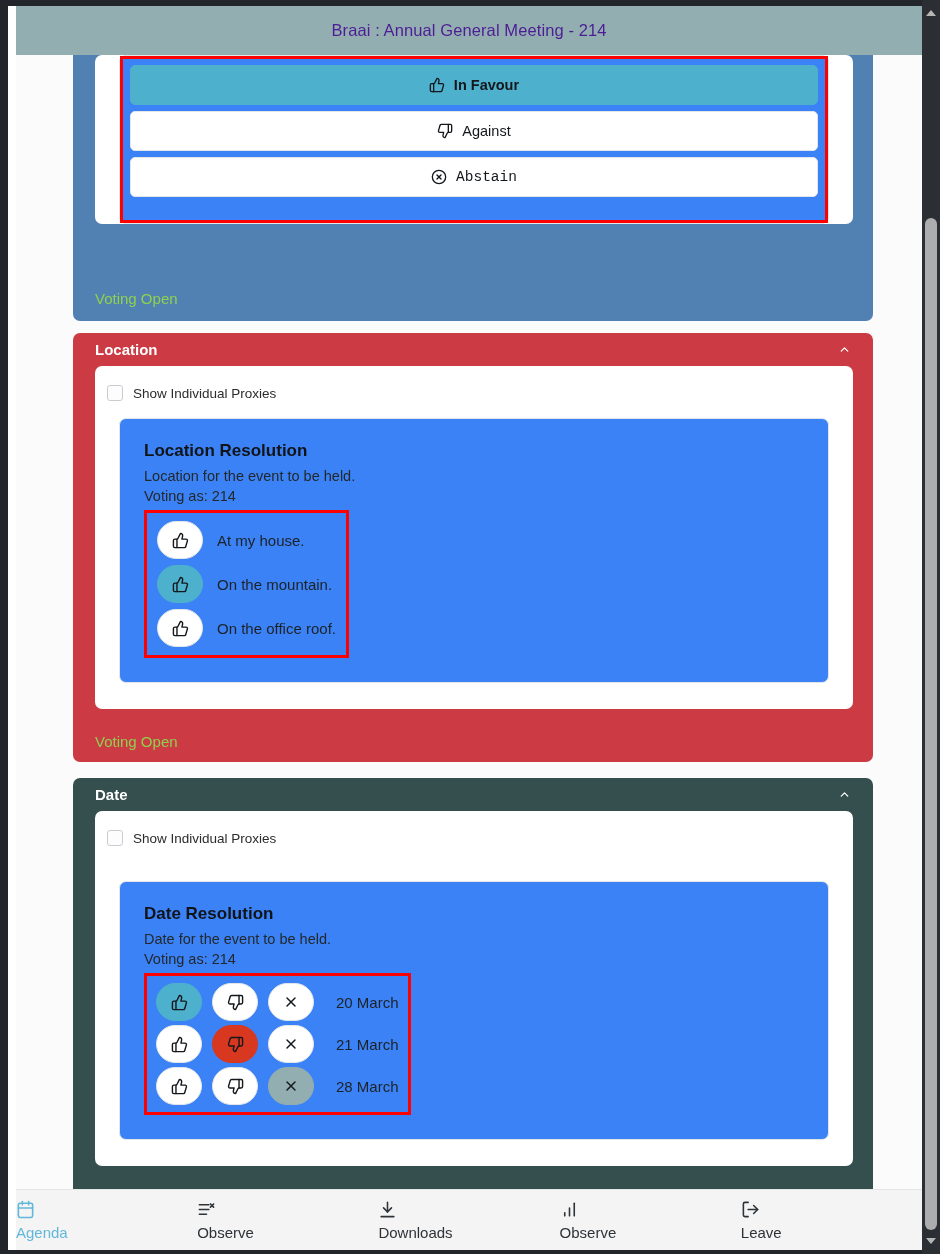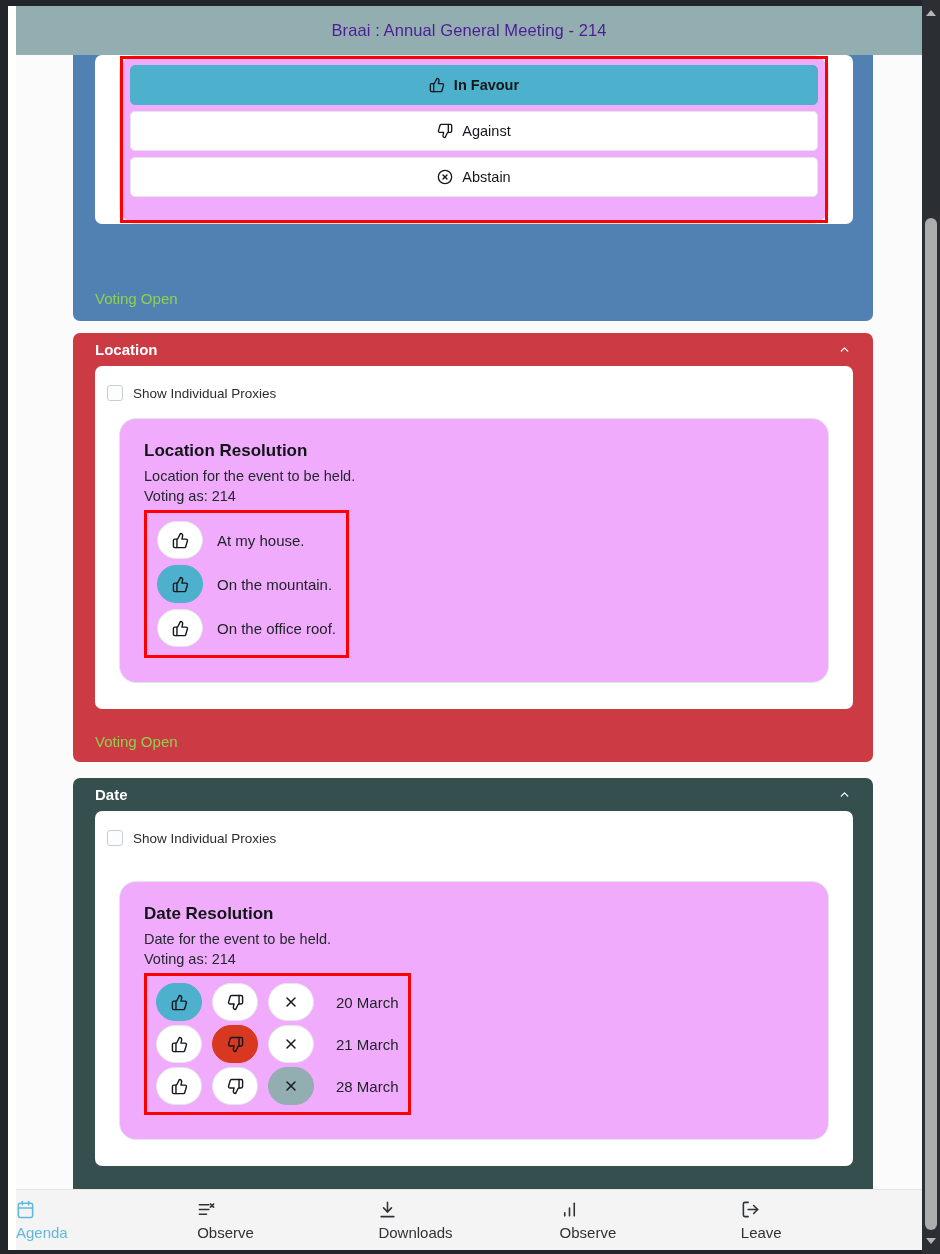--- a/index.html
+++ b/index.html
@@ -168,23 +168,23 @@
     cursor: pointer;
   }
   .proxy-label {
     font-size: 13.5px;
     color: #2c2c2c;
   }
 
   .resolution-box {
     margin: 12px 24px 18px 24px;
     border: 1px solid #e3e6e9;
-    border-radius: 17px;
+    border-radius: 7px;
     padding: 22px 24px 24px 24px;
-    background: #f0abfc;
+    background: #3b82f6;
   }
   .resolution-title {
     font-size: 17px;
     font-weight: bold;
     color: #111417;
     margin-bottom: 7px;
   }
   .resolution-desc {
     font-size: 14.5px;
     color: #23282c;
@@ -253,21 +253,21 @@
     background: #ffffff;
     display: flex;
     align-items: center;
     justify-content: center;
     gap: 9px;
     cursor: pointer;
     margin-bottom: 6px;
     font-size: 14.5px;
     color: #14181c;
   }
-  .vote-button:last-child { margin-bottom: 16px; }
+  .vote-button:last-child { margin-bottom: 16px; font-family: Liberation Mono, monospace; }
   .vote-button.active {
     background: #4db0cd;
     border-color: #4db0cd;
     font-weight: bold;
   }
   .vote-button svg { display: block; }
 
   .voting-status {
     position: absolute;
     left: 22px;

